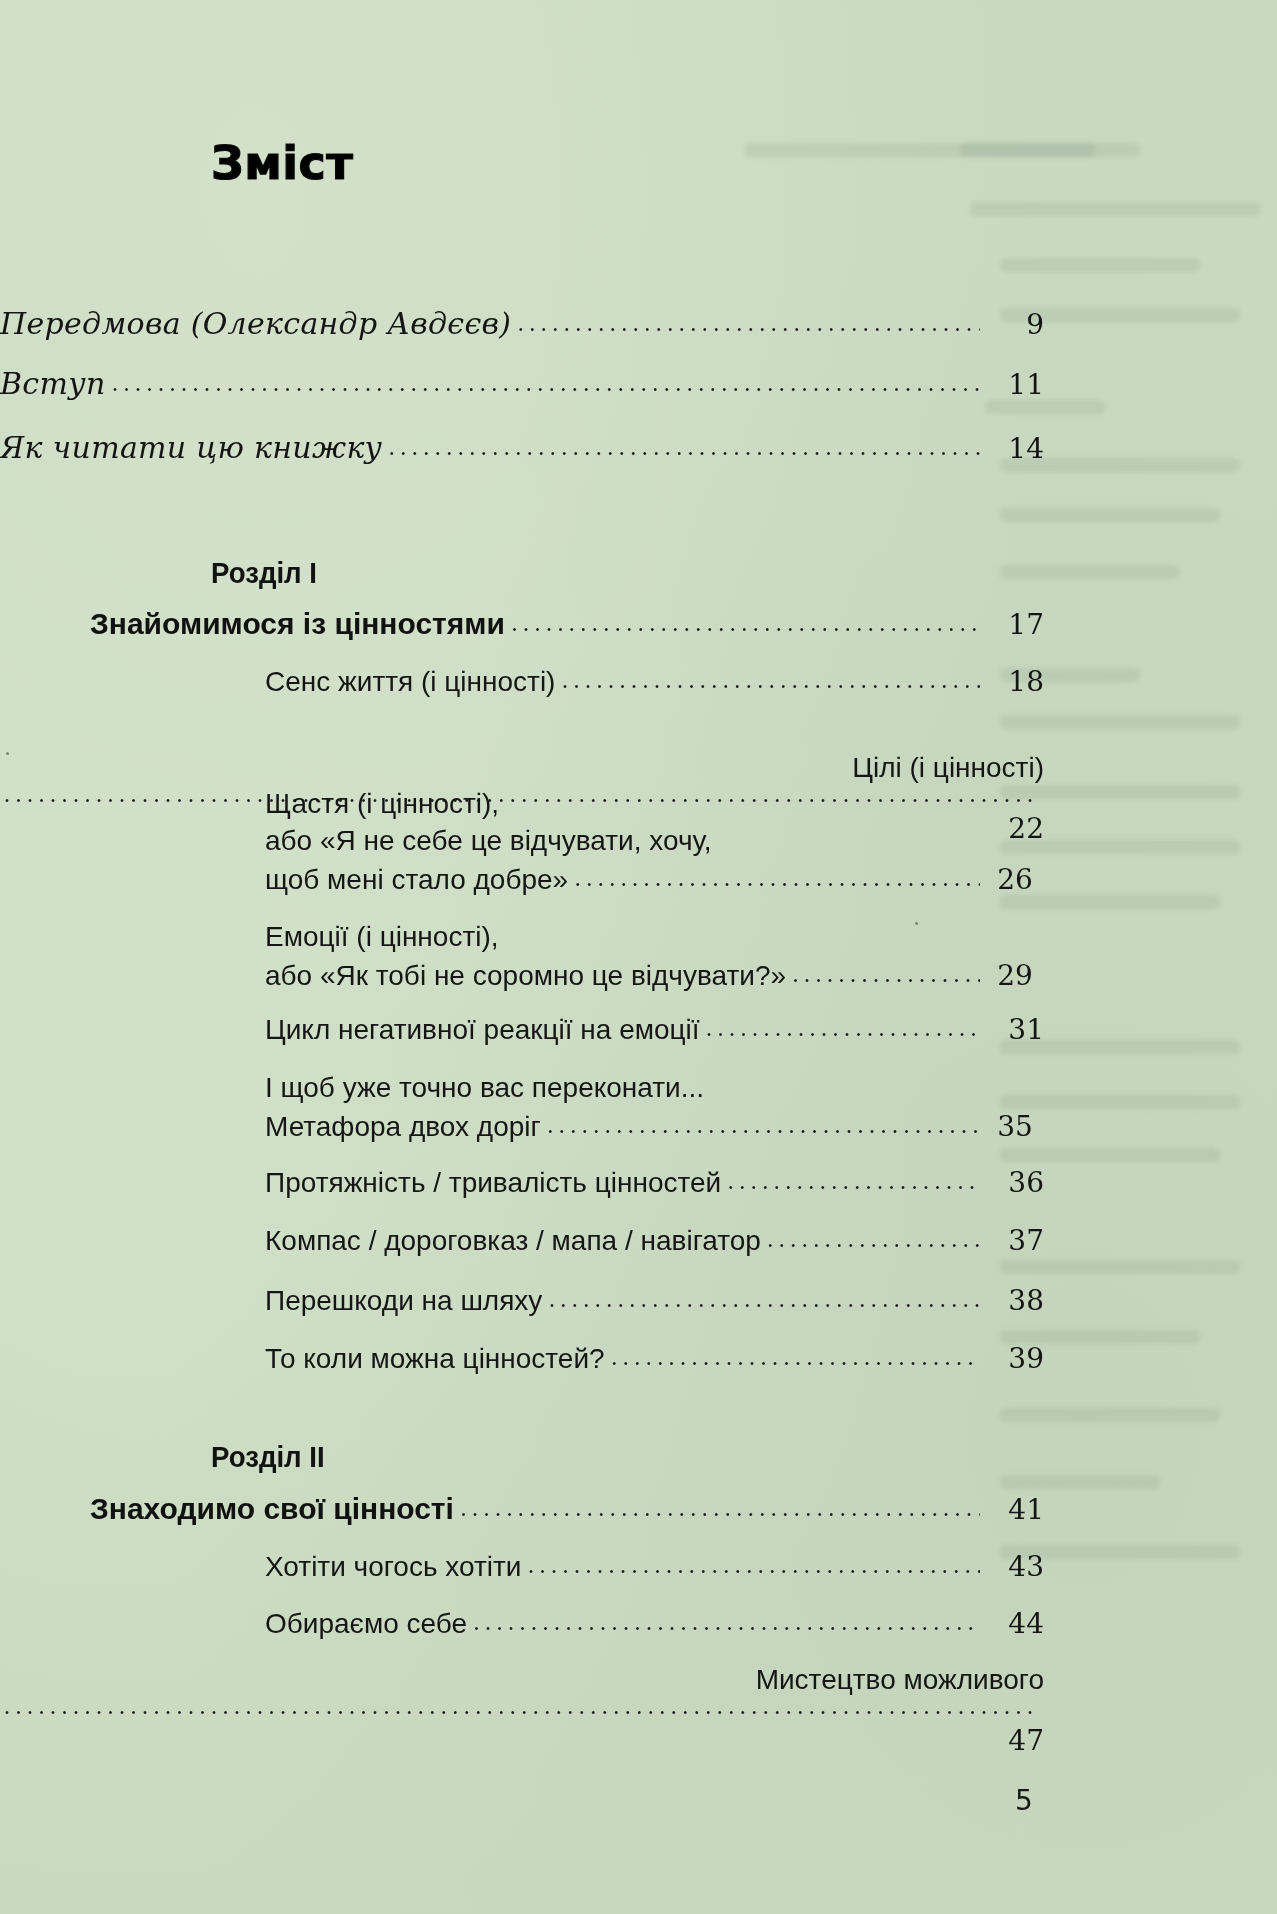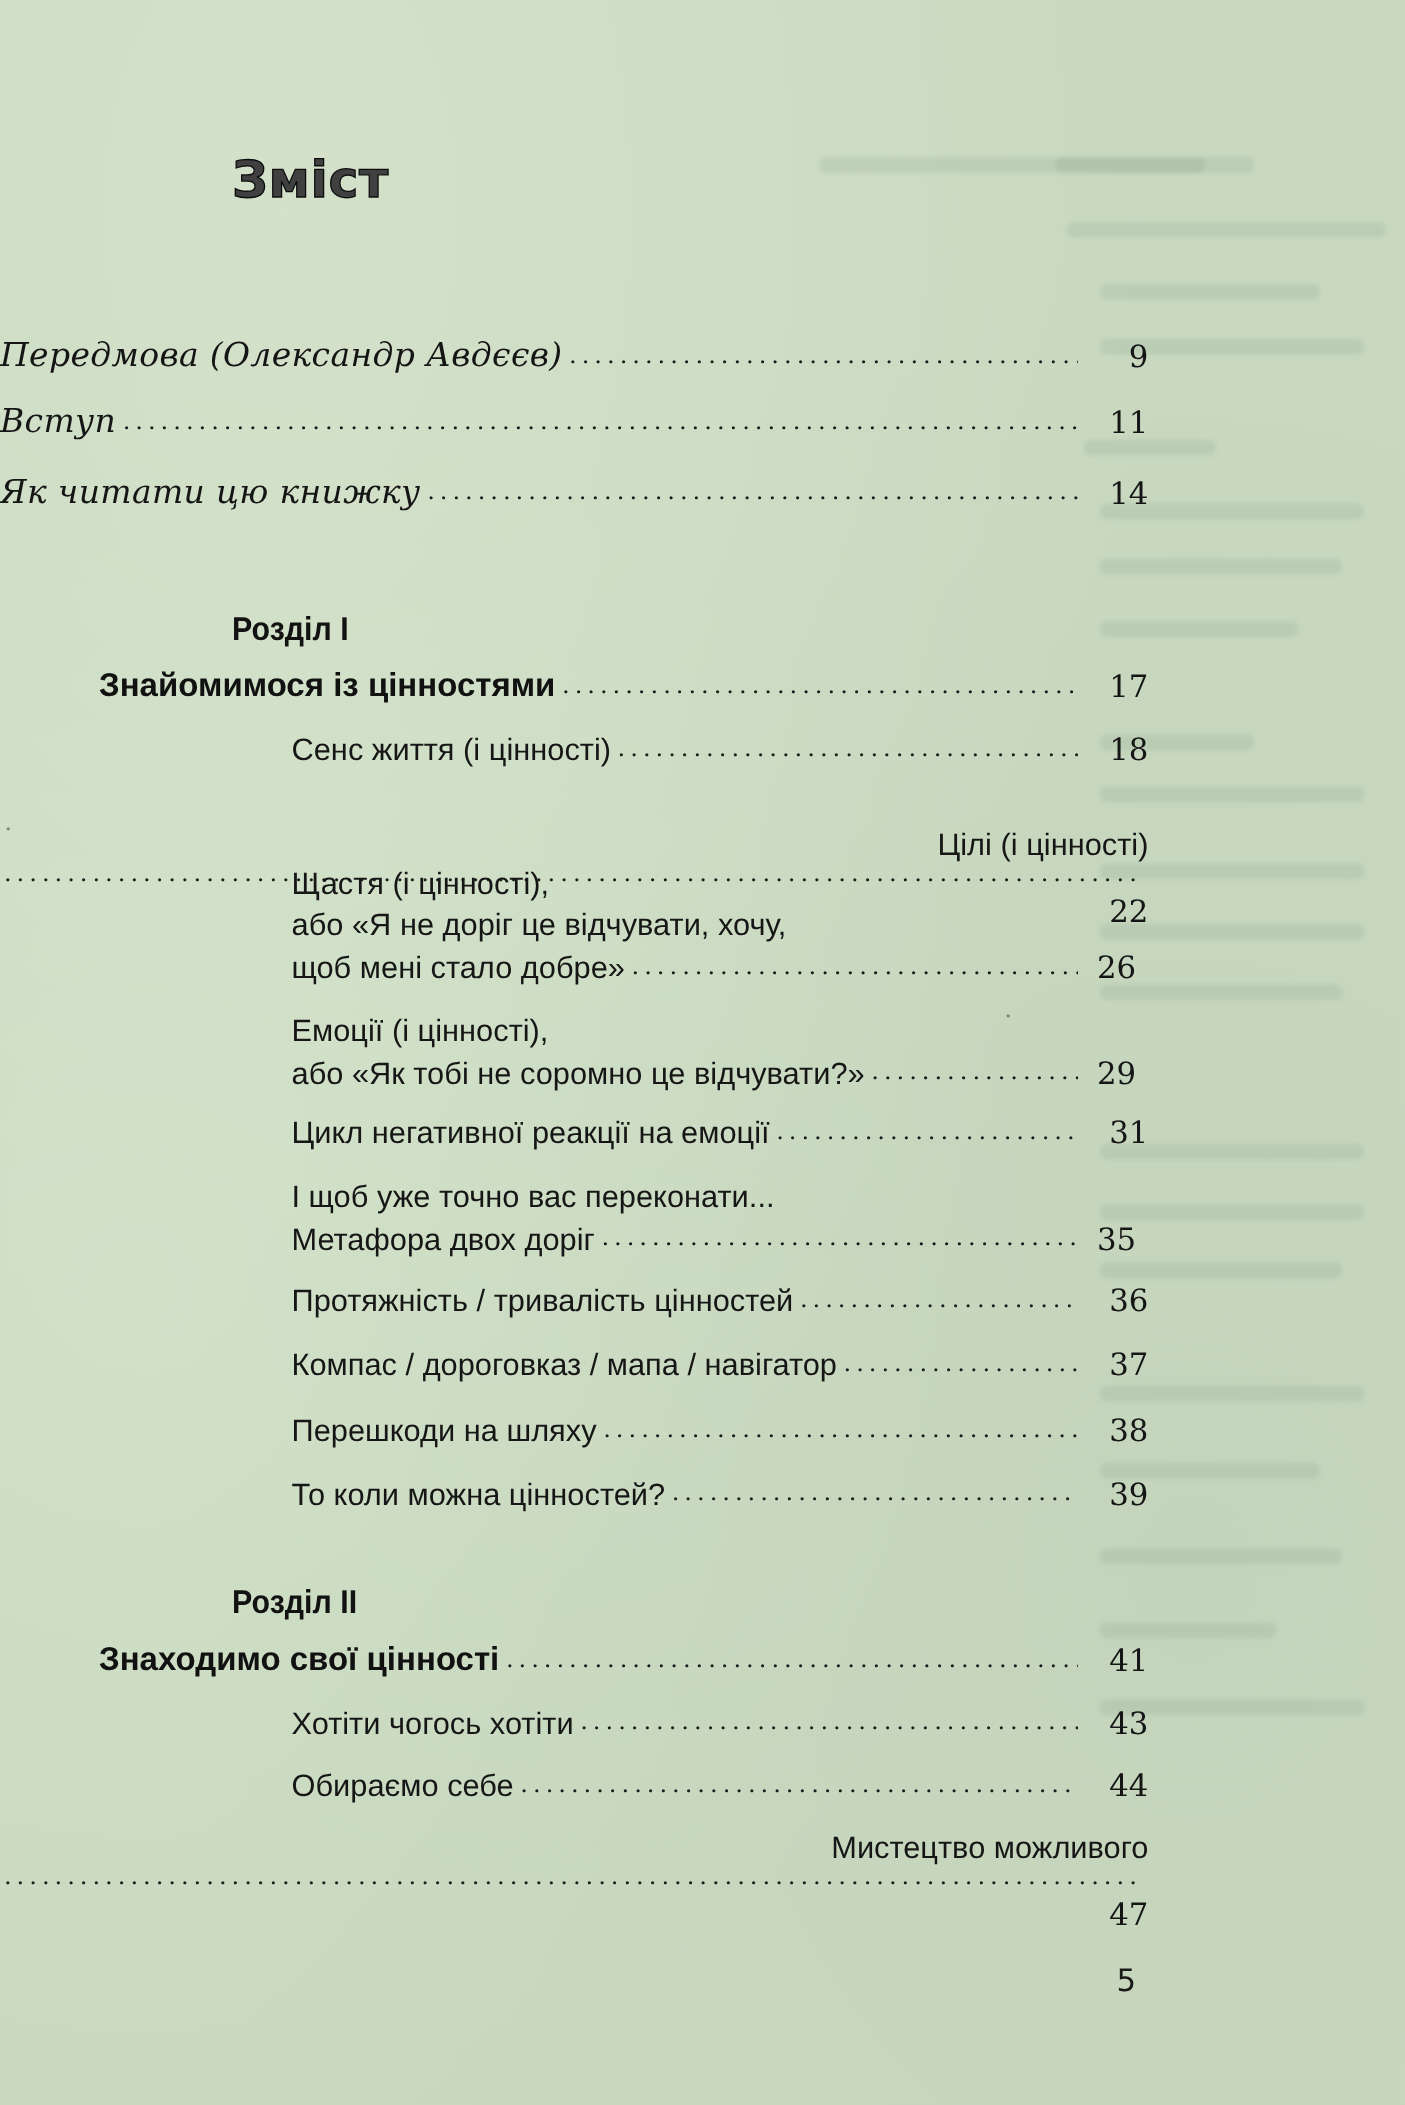--- a/index.html
+++ b/index.html
@@ -42,21 +42,21 @@
     }
 
     .title {
       position: absolute;
       left: 211px;
       top: 136px;
       font-family: "DejaVu Sans", "Liberation Sans", sans-serif;
       font-weight: 900;
       font-size: 46px;
       letter-spacing: 0.5px;
-      color: #404040;
+      color: #000000;
       -webkit-text-stroke: 1.2px #0d0d0d;
     }
 
     .row {
       position: absolute;
       left: 0;
       width: 1277px;
       display: flex;
       align-items: flex-end;
     }
@@ -231,21 +231,21 @@
     <span class="page-num">18</span>
   </div>
   <div class="row sub" style="top:752px;flex-direction:column;">
     <span class="label">Цілі (і цінності)</span>
     <span class="leader">........................................................................................................................</span>
     <span class="page-num">22</span>
   </div>
 
   <div class="sub-multi" style="top:785px;">
     <div class="line">Щастя (і цінності),</div>
-    <div class="line">або «Я не доріг це відчувати, хочу,</div>
+    <div class="line">або «Я не себе це відчувати, хочу,</div>
     <div class="last">
       <span>щоб мені стало добре»</span>
       <span class="leader">........................................................................................................................</span>
       <span class="page-num">26</span>
     </div>
   </div>
 
   <div class="sub-multi" style="top:918px;">
     <div class="line">Емоції (і цінності),</div>
     <div class="last">

